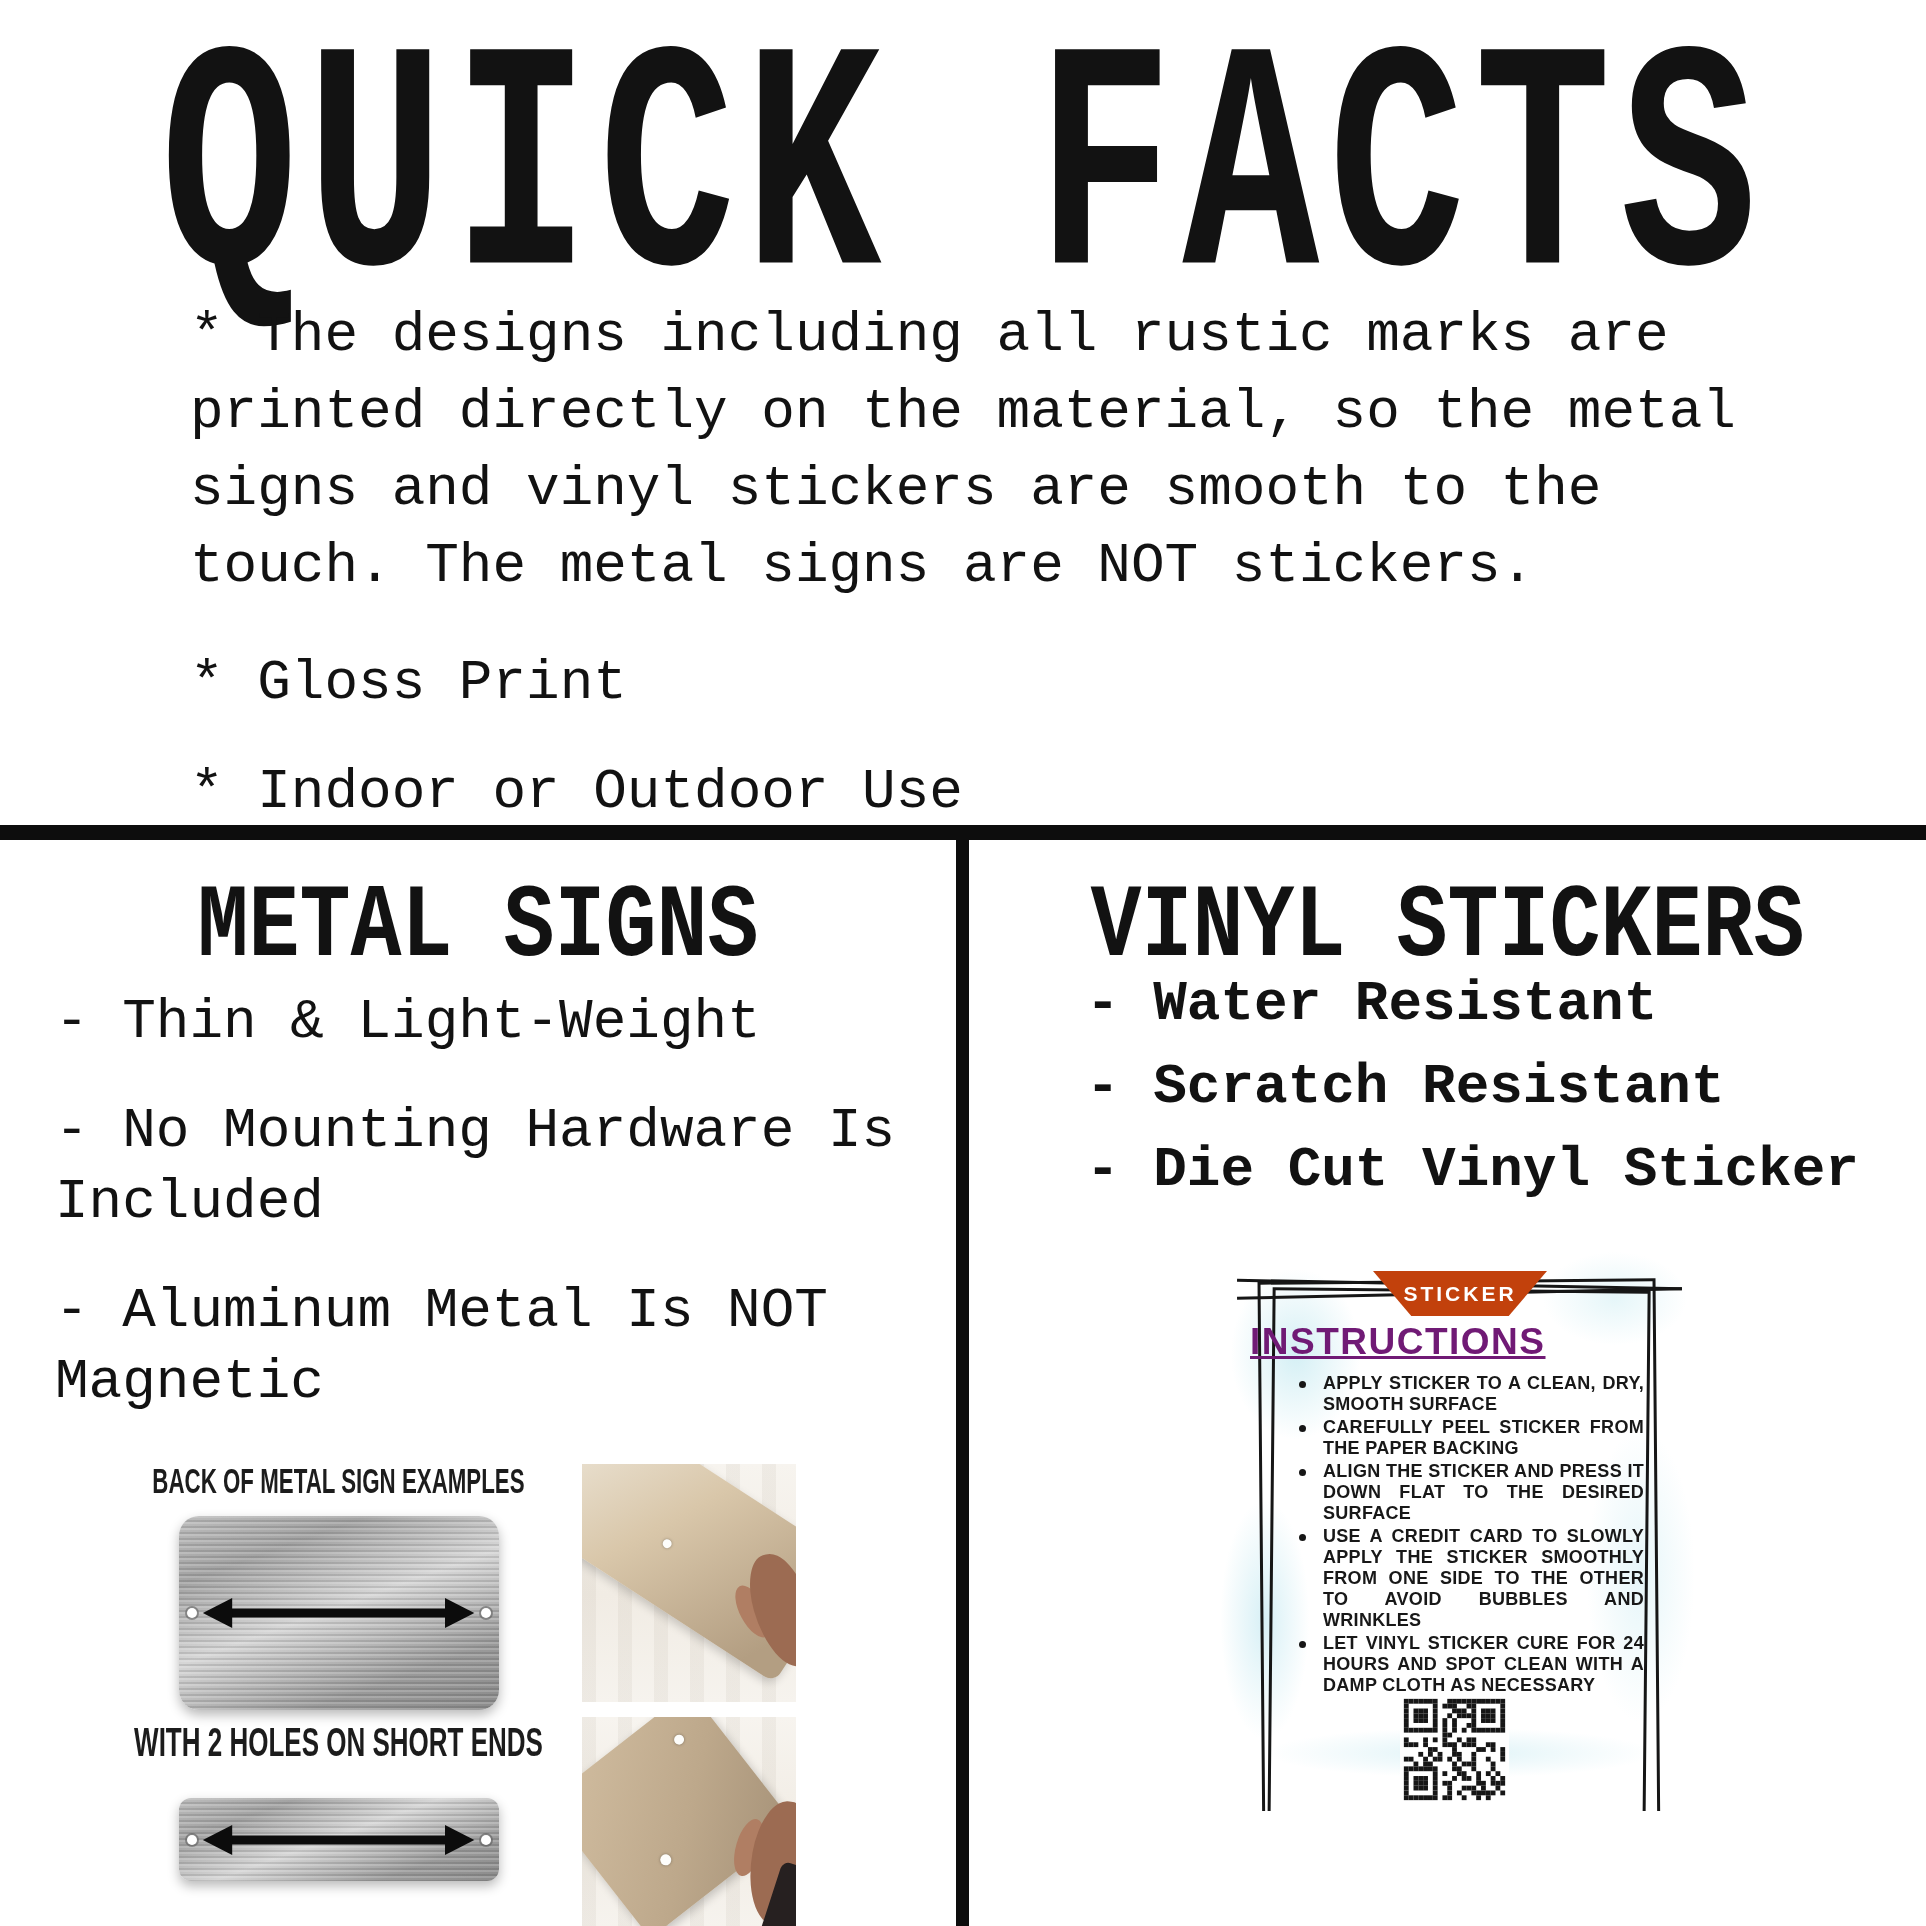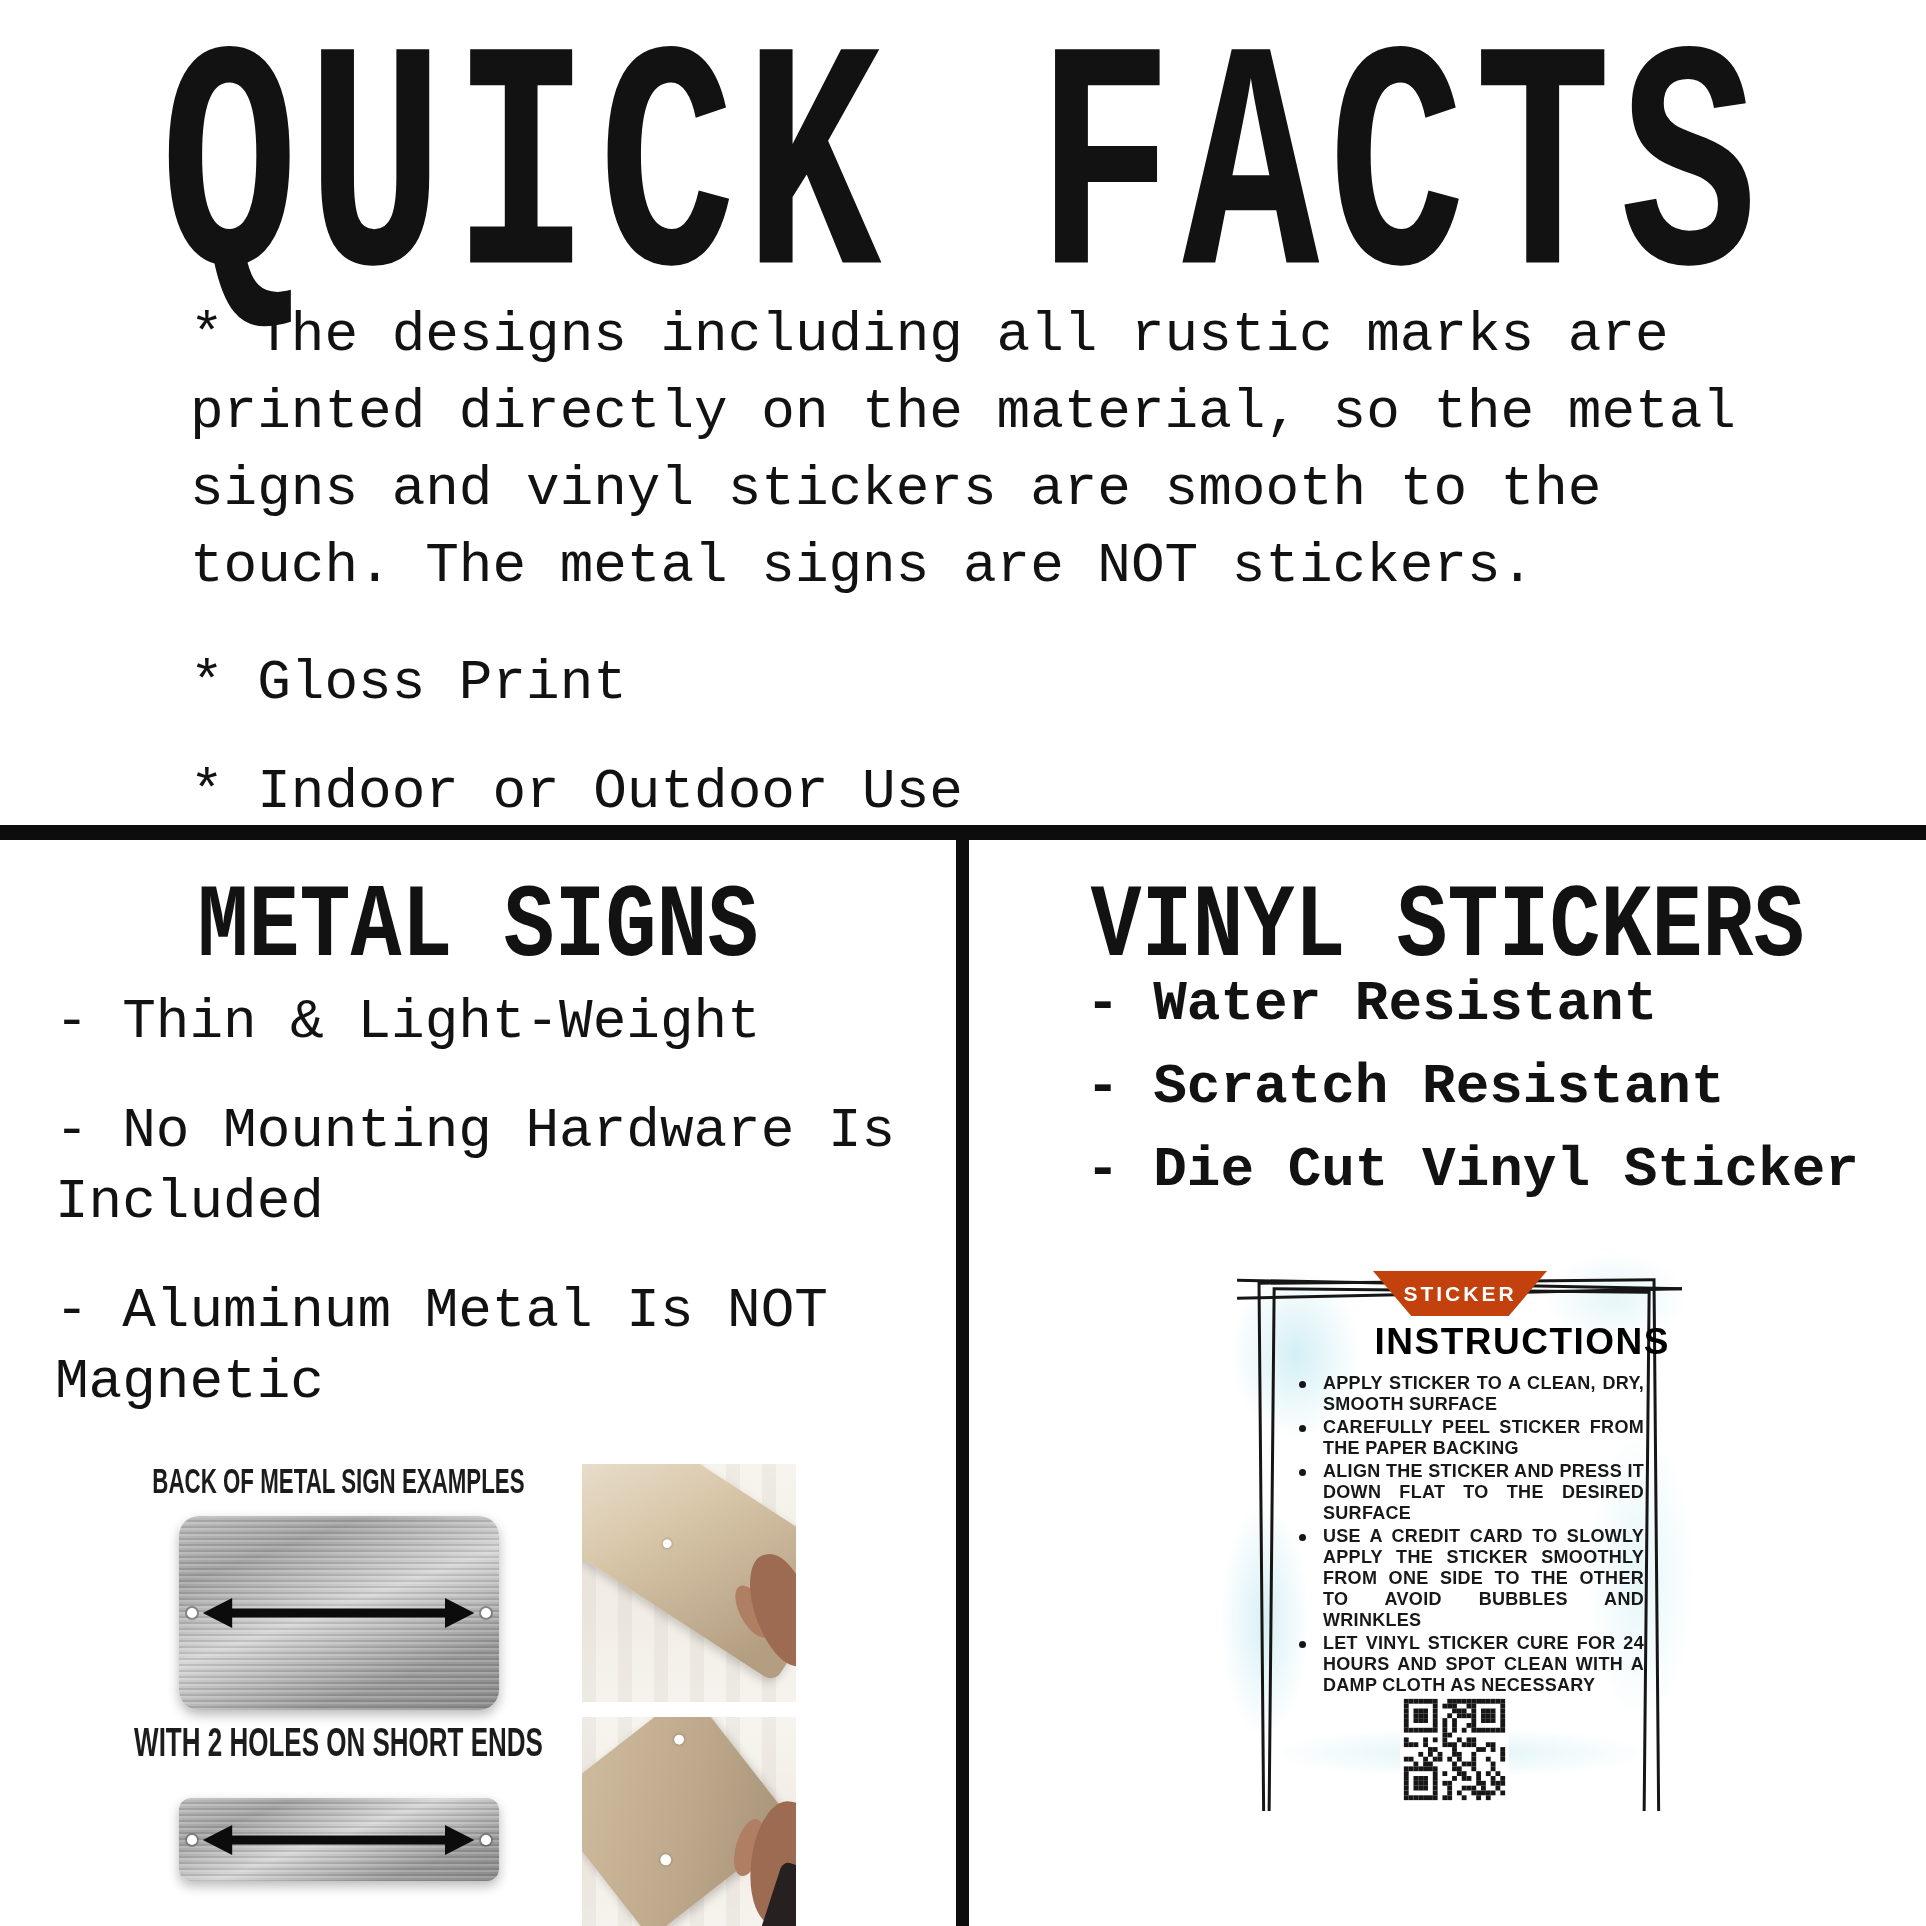--- a/index.html
+++ b/index.html
@@ -136,23 +136,23 @@
 
   .sticker-badge {
     position:absolute; top:5px; left:50%; transform:translateX(-50%);
     width:174px; height:45px; background:#c2410c; z-index:3;
     clip-path:polygon(0 0,100% 0,78% 100%,22% 100%);
     display:flex; align-items:center; justify-content:center;
     color:#ffffff; font-family:"Liberation Sans", sans-serif;
     font-weight:700; font-size:21px; letter-spacing:3px;
   }
   .card-heading {
-    position:absolute; top:55px; left:0; width:100%; text-align:right;
+    position:absolute; top:55px; left:0; width:100%; text-align:left;
     font-family:"Liberation Sans", sans-serif; font-weight:700;
-    font-size:37px; letter-spacing:1.5px; color:#000000; z-index:2;
+    font-size:37px; letter-spacing:1.5px; color:#701a75; z-index:2;text-decoration:underline;
   }
   .steps { position:absolute; left:46px; top:107px; width:348px; list-style:none; z-index:2; }
   .steps li { position:relative; padding-left:27px; margin-bottom:2px; }
   .steps li::before {
     content:""; position:absolute; left:3px; top:8px;
     width:7px; height:7px; border-radius:50%; background:#161616;
   }
   .step-text {
     font-family:"Liberation Sans", sans-serif; font-weight:700;
     font-size:18px; line-height:21px; letter-spacing:0.3px;

